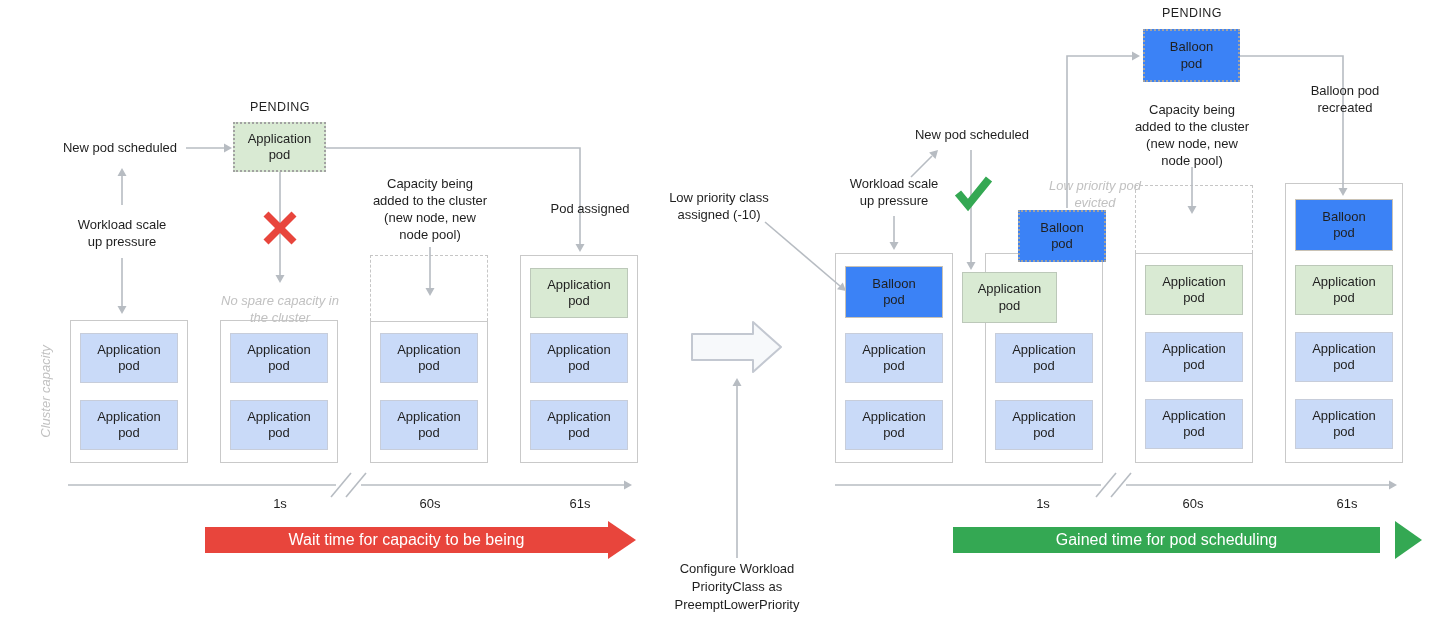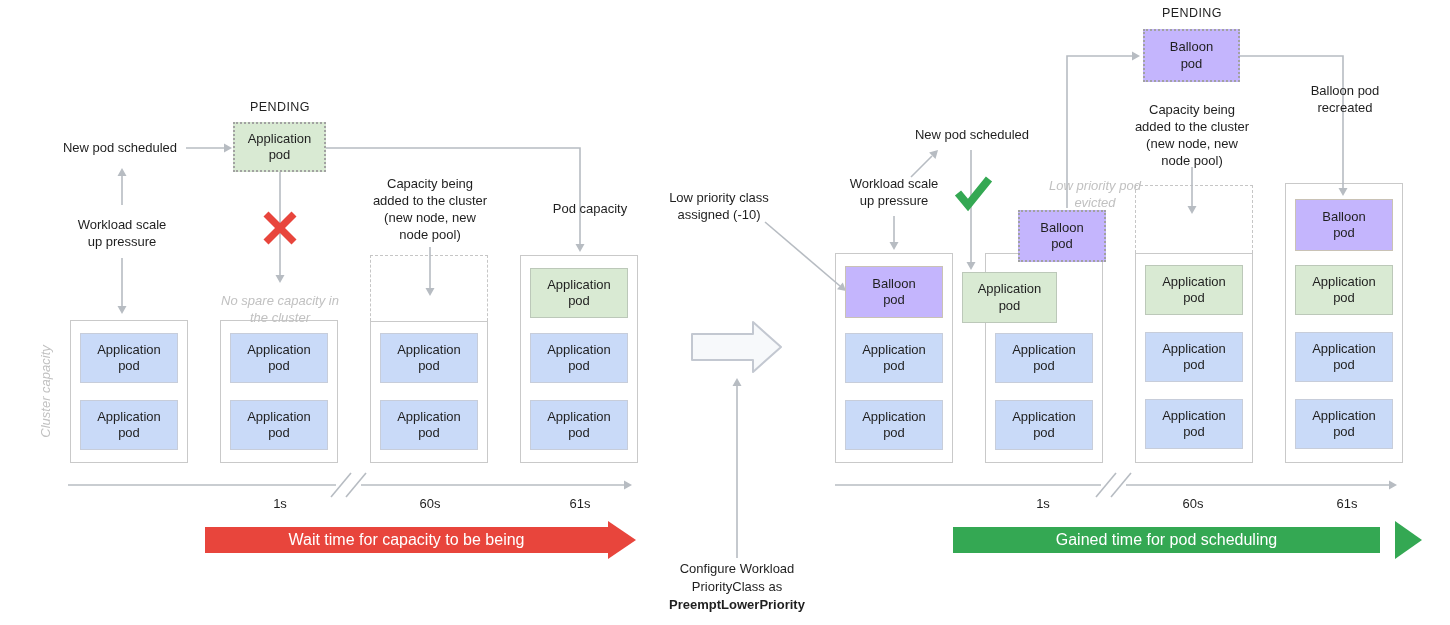--- a/index.html
+++ b/index.html
@@ -17,34 +17,34 @@
   svg.connectors .check{stroke:#34a853;stroke-width:8;fill:none}
   svg.connectors .bigarrow{fill:#f7f9fb;stroke:#c3c8d1;stroke-width:2;stroke-linejoin:round}
   .pod{
     position:absolute;box-sizing:border-box;z-index:3;
     display:flex;align-items:center;justify-content:center;
     text-align:center;font-size:13px;line-height:1.25;white-space:pre-line;
     border:1.5px solid #bfbfbf;
   }
   .pod.blue{background:#c9daf8;border-color:#c7cdda}
   .pod.green{background:#d9ead3;border-color:#bcc8b9}
-  .pod.orange{background:#c4b5fd;border-color:#c9c2b5}
+  .pod.orange{background:#3b82f6;border-color:#c9c2b5}
   .pod.dotted{border:2px dotted #a2a2a2}
   .lbl{position:absolute;text-align:center;font-size:13px;line-height:1.3;white-space:pre-line;z-index:4}
   .muted{color:#c1c1c1;font-style:italic}
   .pending{font-size:12.5px;letter-spacing:.4px}
   .rot{transform:rotate(-90deg)}
   .banner{position:absolute;height:26px;display:flex;align-items:center;justify-content:center;color:#fff;font-size:16px;z-index:4}
   .banner.red{background:#e8453c}
   .banner.green{background:#34a853}
   .tip{position:absolute;width:0;height:0;border-top:19px solid transparent;border-bottom:19px solid transparent;z-index:4}
   .tip.red{border-left:28px solid #e8453c}
   .tip.green{border-left:27px solid #34a853}
   .cfg{position:absolute;text-align:center;font-size:13px;line-height:18px;z-index:4}
-  .bold{font-weight:bold}
+  .bold{font-weight:normal}
 </style>
 </head>
 <body>
 
 <div class="cluster" style="left:70px;top:320px;width:118px;height:143px"></div>
 <div class="cluster" style="left:220px;top:320px;width:118px;height:143px"></div>
 <div class="ghost" style="left:370px;top:255px;width:118px;height:66px"></div>
 <div class="cluster" style="left:370px;top:321px;width:118px;height:142px"></div>
 <div class="cluster" style="left:520px;top:255px;width:118px;height:208px"></div>
 
@@ -212,21 +212,21 @@
 <div class="lbl" style="left:40px;top:140px;width:160px">New pod scheduled</div>
 <div class="lbl" style="left:42px;top:217px;width:160px">Workload scale
 up pressure</div>
 <div class="lbl muted rot" style="left:-14px;top:383px;width:120px">Cluster capacity</div>
 <div class="lbl muted" style="left:205px;top:293px;width:150px">No spare capacity in
 the cluster</div>
 <div class="lbl" style="left:353px;top:176px;width:154px">Capacity being
 added to the cluster
 (new node, new
 node pool)</div>
-<div class="lbl" style="left:530px;top:201px;width:120px">Pod capacity</div>
+<div class="lbl" style="left:530px;top:201px;width:120px">Pod assigned</div>
 <div class="lbl" style="left:255px;top:496px;width:50px">1s</div>
 <div class="lbl" style="left:405px;top:496px;width:50px">60s</div>
 <div class="lbl" style="left:555px;top:496px;width:50px">61s</div>
 
 <div class="banner red" style="left:205px;top:527px;width:403px">
   <span>Wait time for capacity to be being</span>
 </div>
 <div class="tip red" style="left:608px;top:521px"></div>
 
 <div class="cfg" style="left:645px;top:560px;width:184px">

